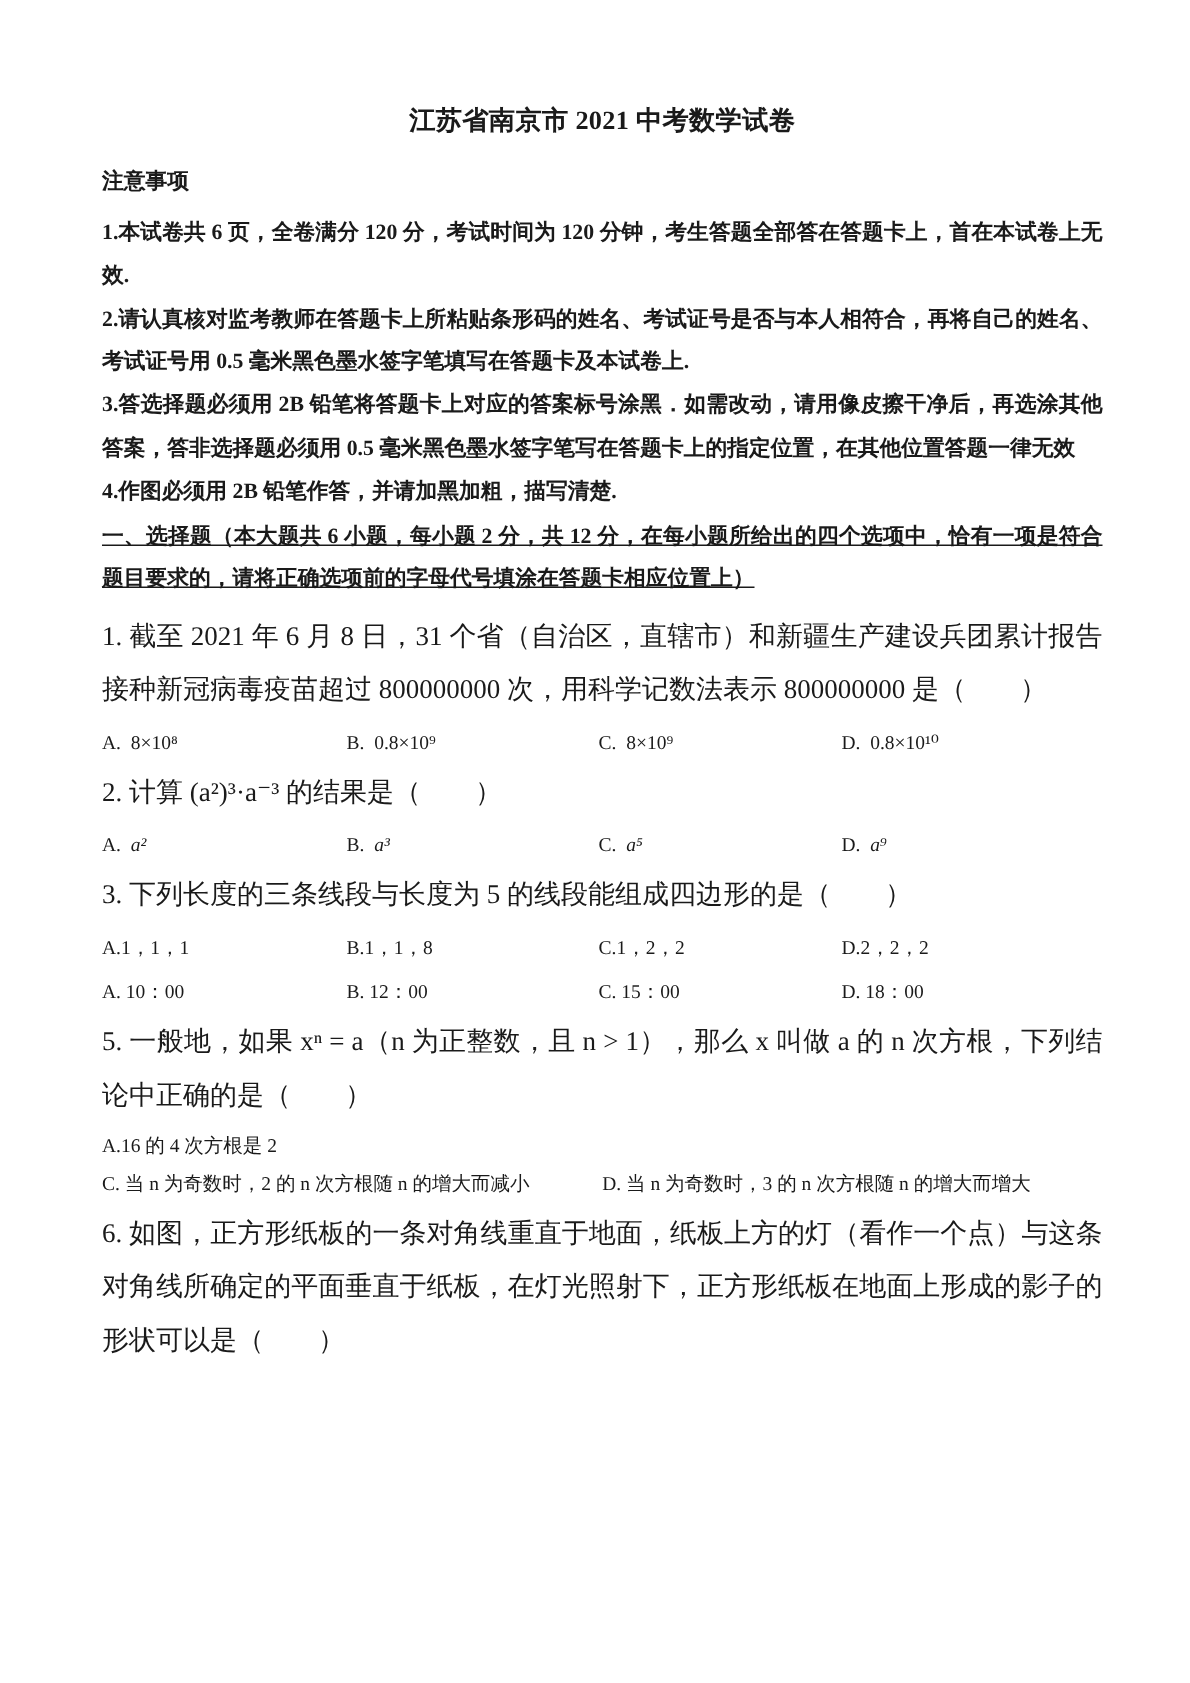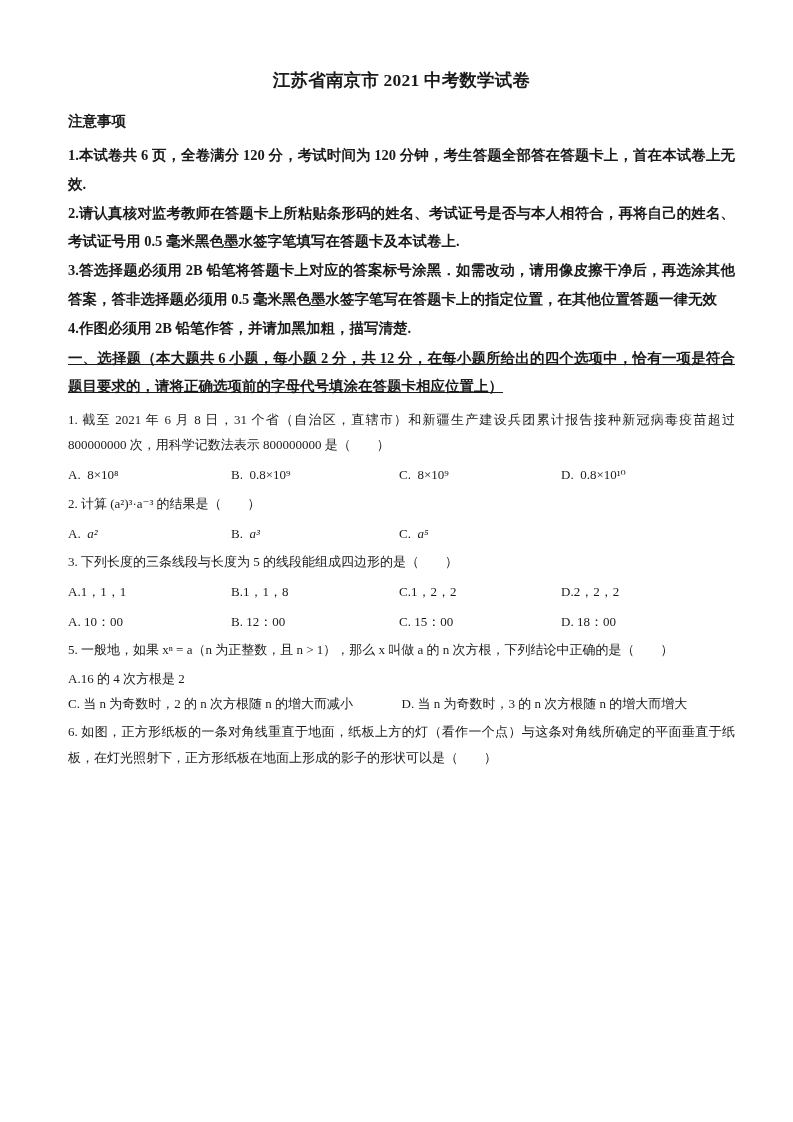--- a/index.html
+++ b/index.html
@@ -58,21 +58,21 @@
     text-align: justify;
     text-justify: inter-ideograph;
     text-decoration: underline;
   }
 
   
   .question {
     margin: 0 0 3px 0;
   }
   .q-stem {
-    font-size: 13px;
+    font-size: 18px;
     line-height: 1.98;
     text-align: justify;
     text-justify: inter-ideograph;
     margin: 0;
   }
   .q-options {
     display: flex;
     font-size: 13px;
     line-height: 1.9;
     margin: 5px 0 0 0;
@@ -131,20 +131,21 @@
 
   <div class="question">
     <p class="q-stem">
       <span>2.</span>
       <span>计算 (a²)³·a⁻³ 的结果是（　　）</span>
     </p>
     <div class="q-options cols4">
       <span class="opt"><span>A.</span>&nbsp;&nbsp;<span class="mi">a²</span></span>
       <span class="opt"><span>B.</span>&nbsp;&nbsp;<span class="mi">a³</span></span>
       <span class="opt"><span>C.</span>&nbsp;&nbsp;<span class="mi">a⁵</span></span>
+      <span class="opt"><span>D.</span>&nbsp;&nbsp;<span class="mi">a⁹</span></span>
     </div>
   </div>
 
   <div class="question">
     <p class="q-stem">
       <span>3.</span>
       <span>下列长度的三条线段与长度为 5 的线段能组成四边形的是（　　）</span>
     </p>
     <div class="q-options cols4">
       <span class="opt"><span>A.</span><span>1，1，1</span></span>

